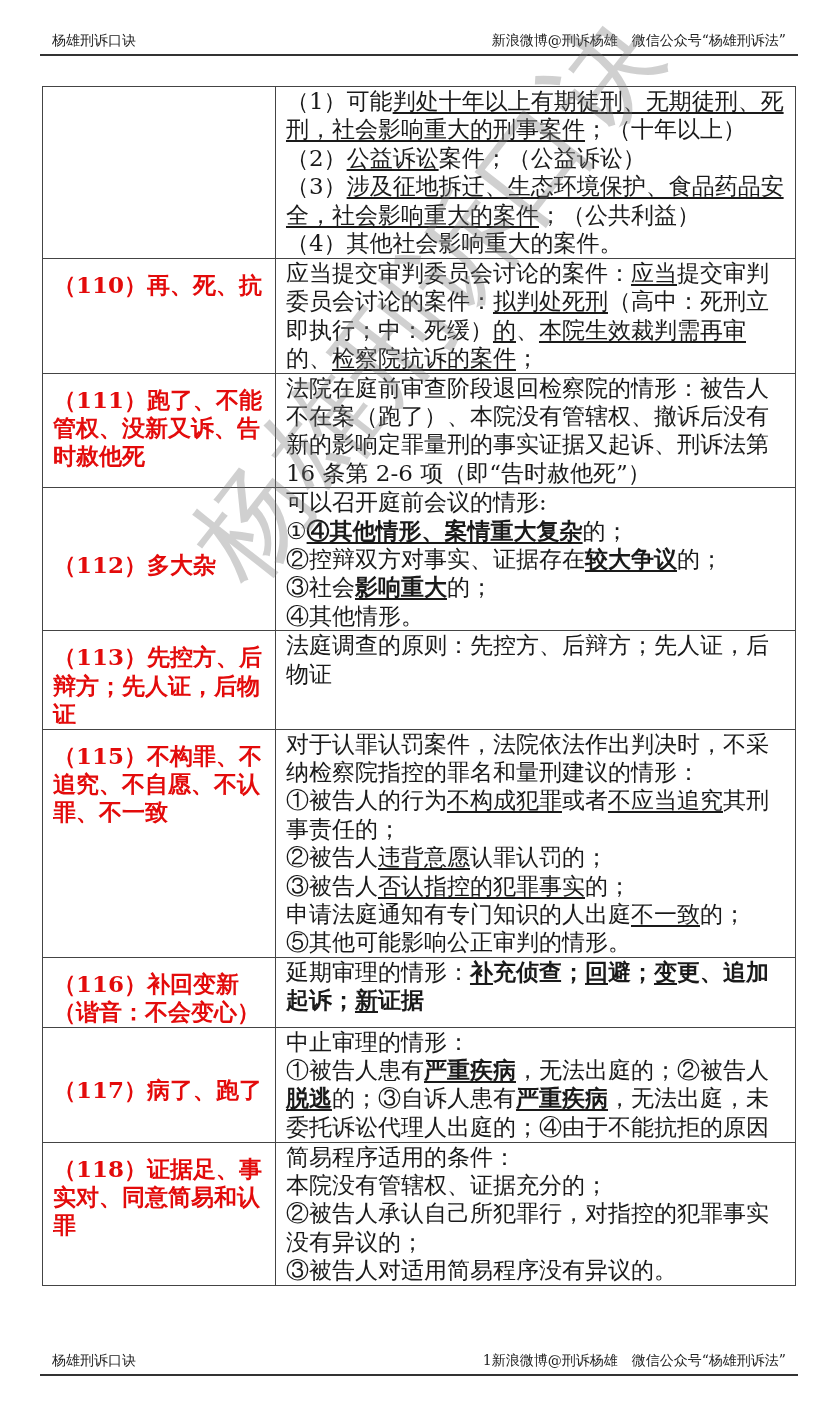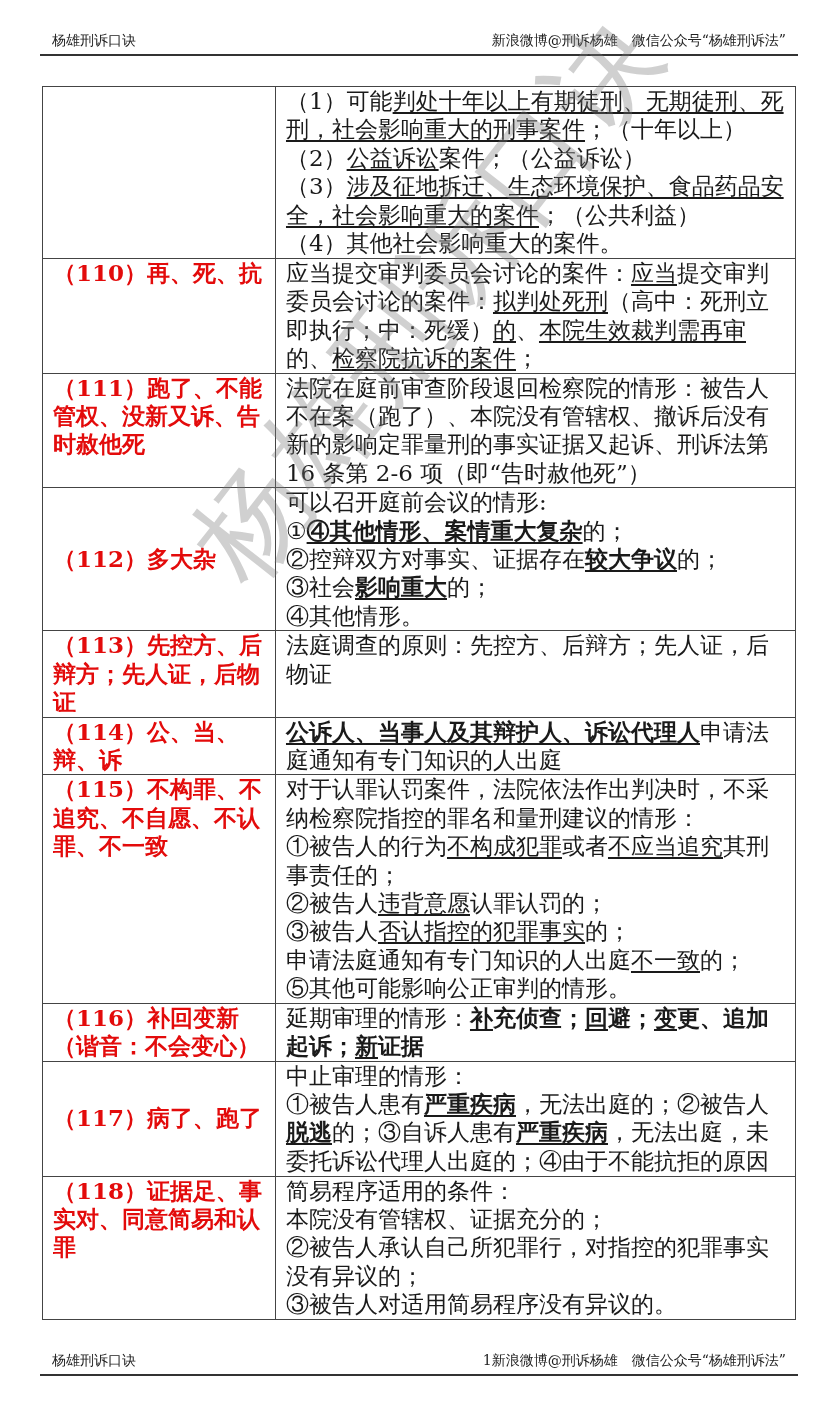--- a/index.html
+++ b/index.html
@@ -22,21 +22,21 @@
     position: absolute; left: 42px; top: 86px;
     width: 754px; border-collapse: collapse; table-layout: fixed;
   }
   .doc-table td {
     border: 1px solid #444; vertical-align: top;
     font-size: 23px; line-height: 28.4px;
     padding: 0 8px 0 10px; box-sizing: border-box;
   }
   .doc-table td.key {
     width: 220px; color: #e30b0b; font-weight: bold;
-    padding: 0 6px 0 10px;
+    padding: 12px 6px 0 10px;
   }
   .doc-table td.key.mid { vertical-align: middle; margin-left: 33px; }
   .doc-table td.val { width: 491px; }
   .u { text-decoration: underline; text-underline-offset: 3px; }
   .b { font-weight: bold; }
   .line { display: block; }
 
   .watermark {
     position: absolute; left: 160px; top: 520px;
     font-size: 110px; color: rgba(120,120,120,0.35);
@@ -86,26 +86,20 @@
           <span class="line"><span>③社会</span><span class="u b">影响重大</span><span>的；</span></span>
           <span class="line"><span>④其他情形。</span></span>
         </td>
     </tr>
     <tr style="height:58px">
       <td class="key">（113）先控方、后辩方；先人证，后物证</td>
       <td class="val">
           <span class="line"><span>法庭调查的原则：先控方、后辩方；先人证，后物证</span></span>
         </td>
     </tr>
-    <tr style="height:56px">
-      <td class="key">（114）公、当、辩、诉</td>
-      <td class="val">
-          <span class="line"><span class="u b">公诉人、当事人及其辩护人、诉讼代理人</span><span>申请法庭通知有专门知识的人出庭</span></span>
-        </td>
-    </tr>
     <tr style="height:228px">
       <td class="key">（115）不构罪、不追究、不自愿、不认罪、不一致</td>
       <td class="val">
           <span class="line"><span>对于认罪认罚案件，法院依法作出判决时，不采纳检察院指控的罪名和量刑建议的情形：</span></span>
           <span class="line"><span>①被告人的行为</span><span class="u">不构成犯罪</span><span>或者</span><span class="u">不应当追究</span><span>其刑事责任的；</span></span>
           <span class="line"><span>②被告人</span><span class="u">违背意愿</span><span>认罪认罚的；</span></span>
           <span class="line"><span>③被告人</span><span class="u">否认指控的犯罪事实</span><span>的；</span></span>
           <span class="line"><span>申请法庭通知有专门知识的人出庭</span><span class="u">不一致</span><span>的；</span></span>
           <span class="line"><span>⑤其他可能影响公正审判的情形。</span></span>
         </td>

